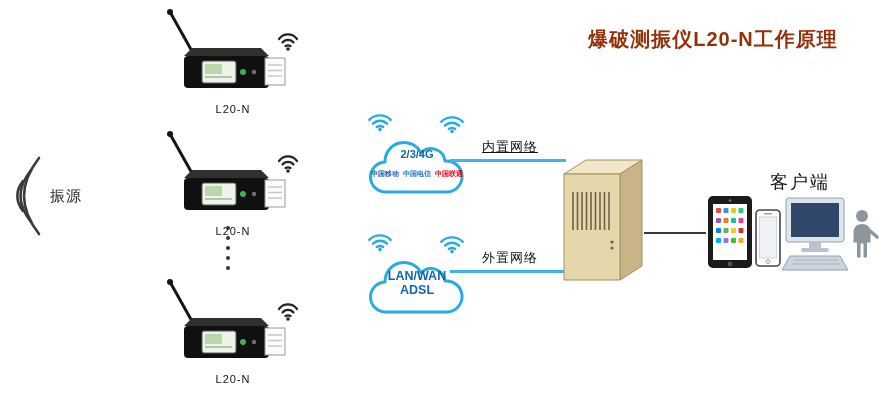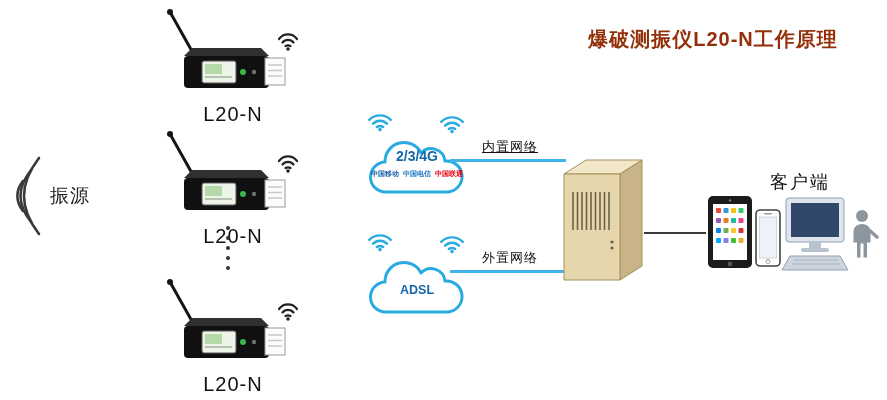--- a/index.html
+++ b/index.html
@@ -3,40 +3,40 @@
 <meta charset="utf-8">
 <style>
   html,body{margin:0;padding:0;background:#fff;}
   .stage{position:relative;width:887px;height:400px;background:#ffffff;overflow:hidden;
          font-family:"Liberation Sans","DejaVu Sans",sans-serif;padding-left:36px;}
 
   .title{position:absolute;left:556px;top:26px;width:314px;text-align:center;
          font-size:20px;font-weight:bold;color:#93300A;letter-spacing:1px;white-space:nowrap;}
 
   .source{position:absolute;left:4px;top:150px;height:92px;display:flex;align-items:center;gap:4px;}
-  .source-label{font-size:19px;color:#1c1c1c;letter-spacing:1px;}
+  .source-label{font-size:15px;color:#1c1c1c;letter-spacing:1px;}
 
   .device{position:absolute;width:150px;}
   .device-1{left:158px;top:6px;}
   .device-2{left:158px;top:128px;}
   .device-3{left:158px;top:276px;}
-  .device-label{text-align:center;font-size:20px;color:#111;letter-spacing:1px;margin-top:1px;}
+  .device-label{text-align:center;font-size:11px;color:#111;letter-spacing:1px;margin-top:1px;}
 
   .ellipsis{position:absolute;left:226px;top:226px;display:flex;flex-direction:column;gap:6px;align-items:center;}
   .ellipsis .dot{width:4px;height:4px;border-radius:50%;background:#333;}
 
   .cloud{position:absolute;width:110px;height:112px;}
   .cloud-cellular{left:362px;top:110px;}
   .cloud-wired{left:362px;top:230px;}
   .cloud-shape{position:absolute;left:0;top:18px;}
   .wifi{position:absolute;}
   .wifi-left{left:4px;top:0;}
   .wifi-right{left:76px;top:2px;}
   .cloud-main-label{position:absolute;top:38px;left:0;width:110px;text-align:center;
-                    font-size:14px;font-weight:bold;color:#1466A8;}
+                    font-size:11px;font-weight:bold;color:#1466A8;}
   .cloud-line2{position:absolute;top:53px;left:0;width:110px;text-align:center;
                font-size:12.5px;font-weight:bold;color:#1466A8;}
   .cloud-wired .cloud-main-label{top:39px;font-size:12.5px;}
   .carriers{position:absolute;top:59px;left:0;width:110px;display:flex;justify-content:center;
             gap:4px;font-size:7px;font-weight:bold;white-space:nowrap;}
   .carrier-0{color:#1B5FAA}.carrier-1{color:#1E78C8}.carrier-2{color:#E60012}
 
   .net-line{position:absolute;height:3px;background:#3FB4E8;}
   .net-line-top{left:450px;top:159px;width:116px;}
   .net-line-bottom{left:450px;top:270px;width:116px;}
@@ -202,20 +202,21 @@
       <g stroke="#29ABE2" stroke-width="2.2" fill="none" stroke-linecap="round">
         <path d="M3 9 a14 14 0 0 1 20 0"></path>
         <path d="M6.5 12.5 a9 9 0 0 1 13 0"></path>
         <path d="M10 15.5 a6 6 0 0 1 6 0"></path>
       </g>
       <circle cx="13" cy="18" r="1.7" fill="#29ABE2"></circle>
     </svg>
     <svg class="cloud-shape" width="110" height="80" viewBox="0 0 110 80">
       <path d="M24 64 a15 15 0 0 1 -1 -30 a19 19 0 0 1 36 -9 a14 14 0 0 1 24 8 a14 14 0 0 1 3 31 z" fill="#ffffff" stroke="#29ABE2" stroke-width="3" stroke-linejoin="round"></path>
     </svg>
+    <div class="cloud-main-label">LAN/WAN</div>
     <div class="cloud-line2">ADSL</div>
   </div>
 
   <div class="net-line net-line-top"></div>
   <div class="net-label net-label-top">内置网络</div>
   <div class="net-line net-line-bottom"></div>
   <div class="net-label net-label-bottom">外置网络</div>
 
   <svg class="server" width="100" height="150" viewBox="0 0 100 150">
     <g stroke="#A38F5D" stroke-width="1" stroke-linejoin="round">

